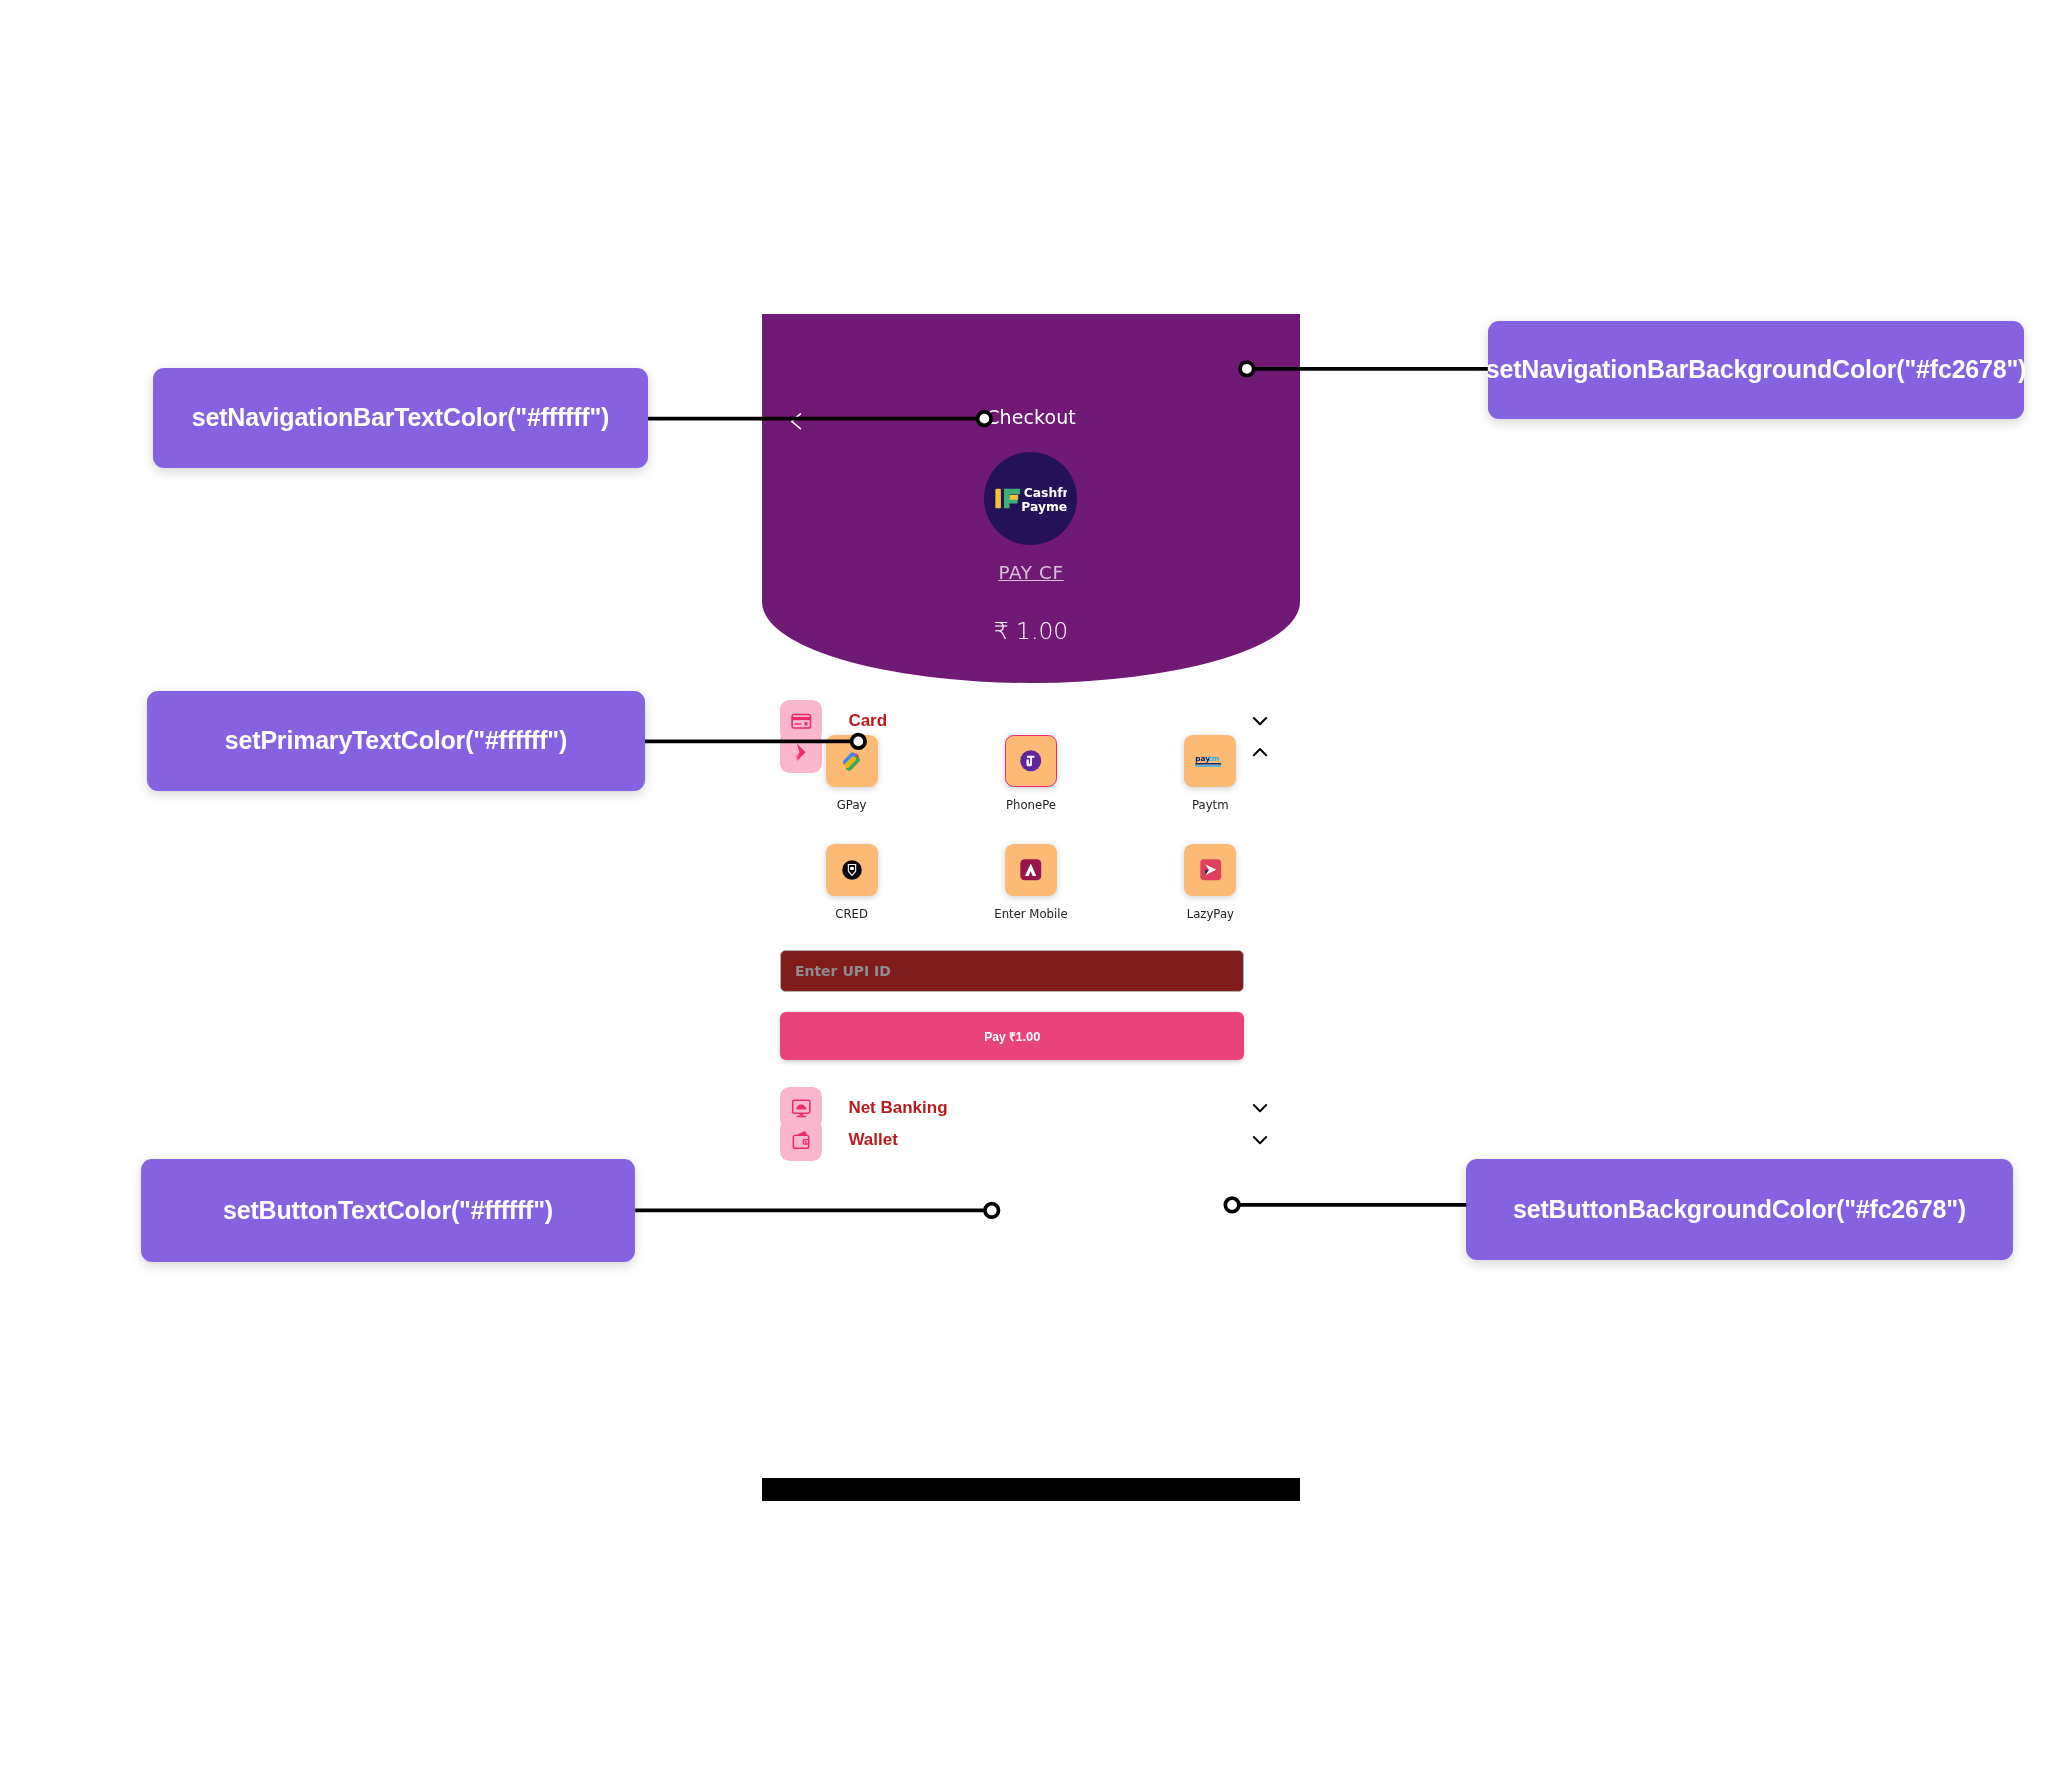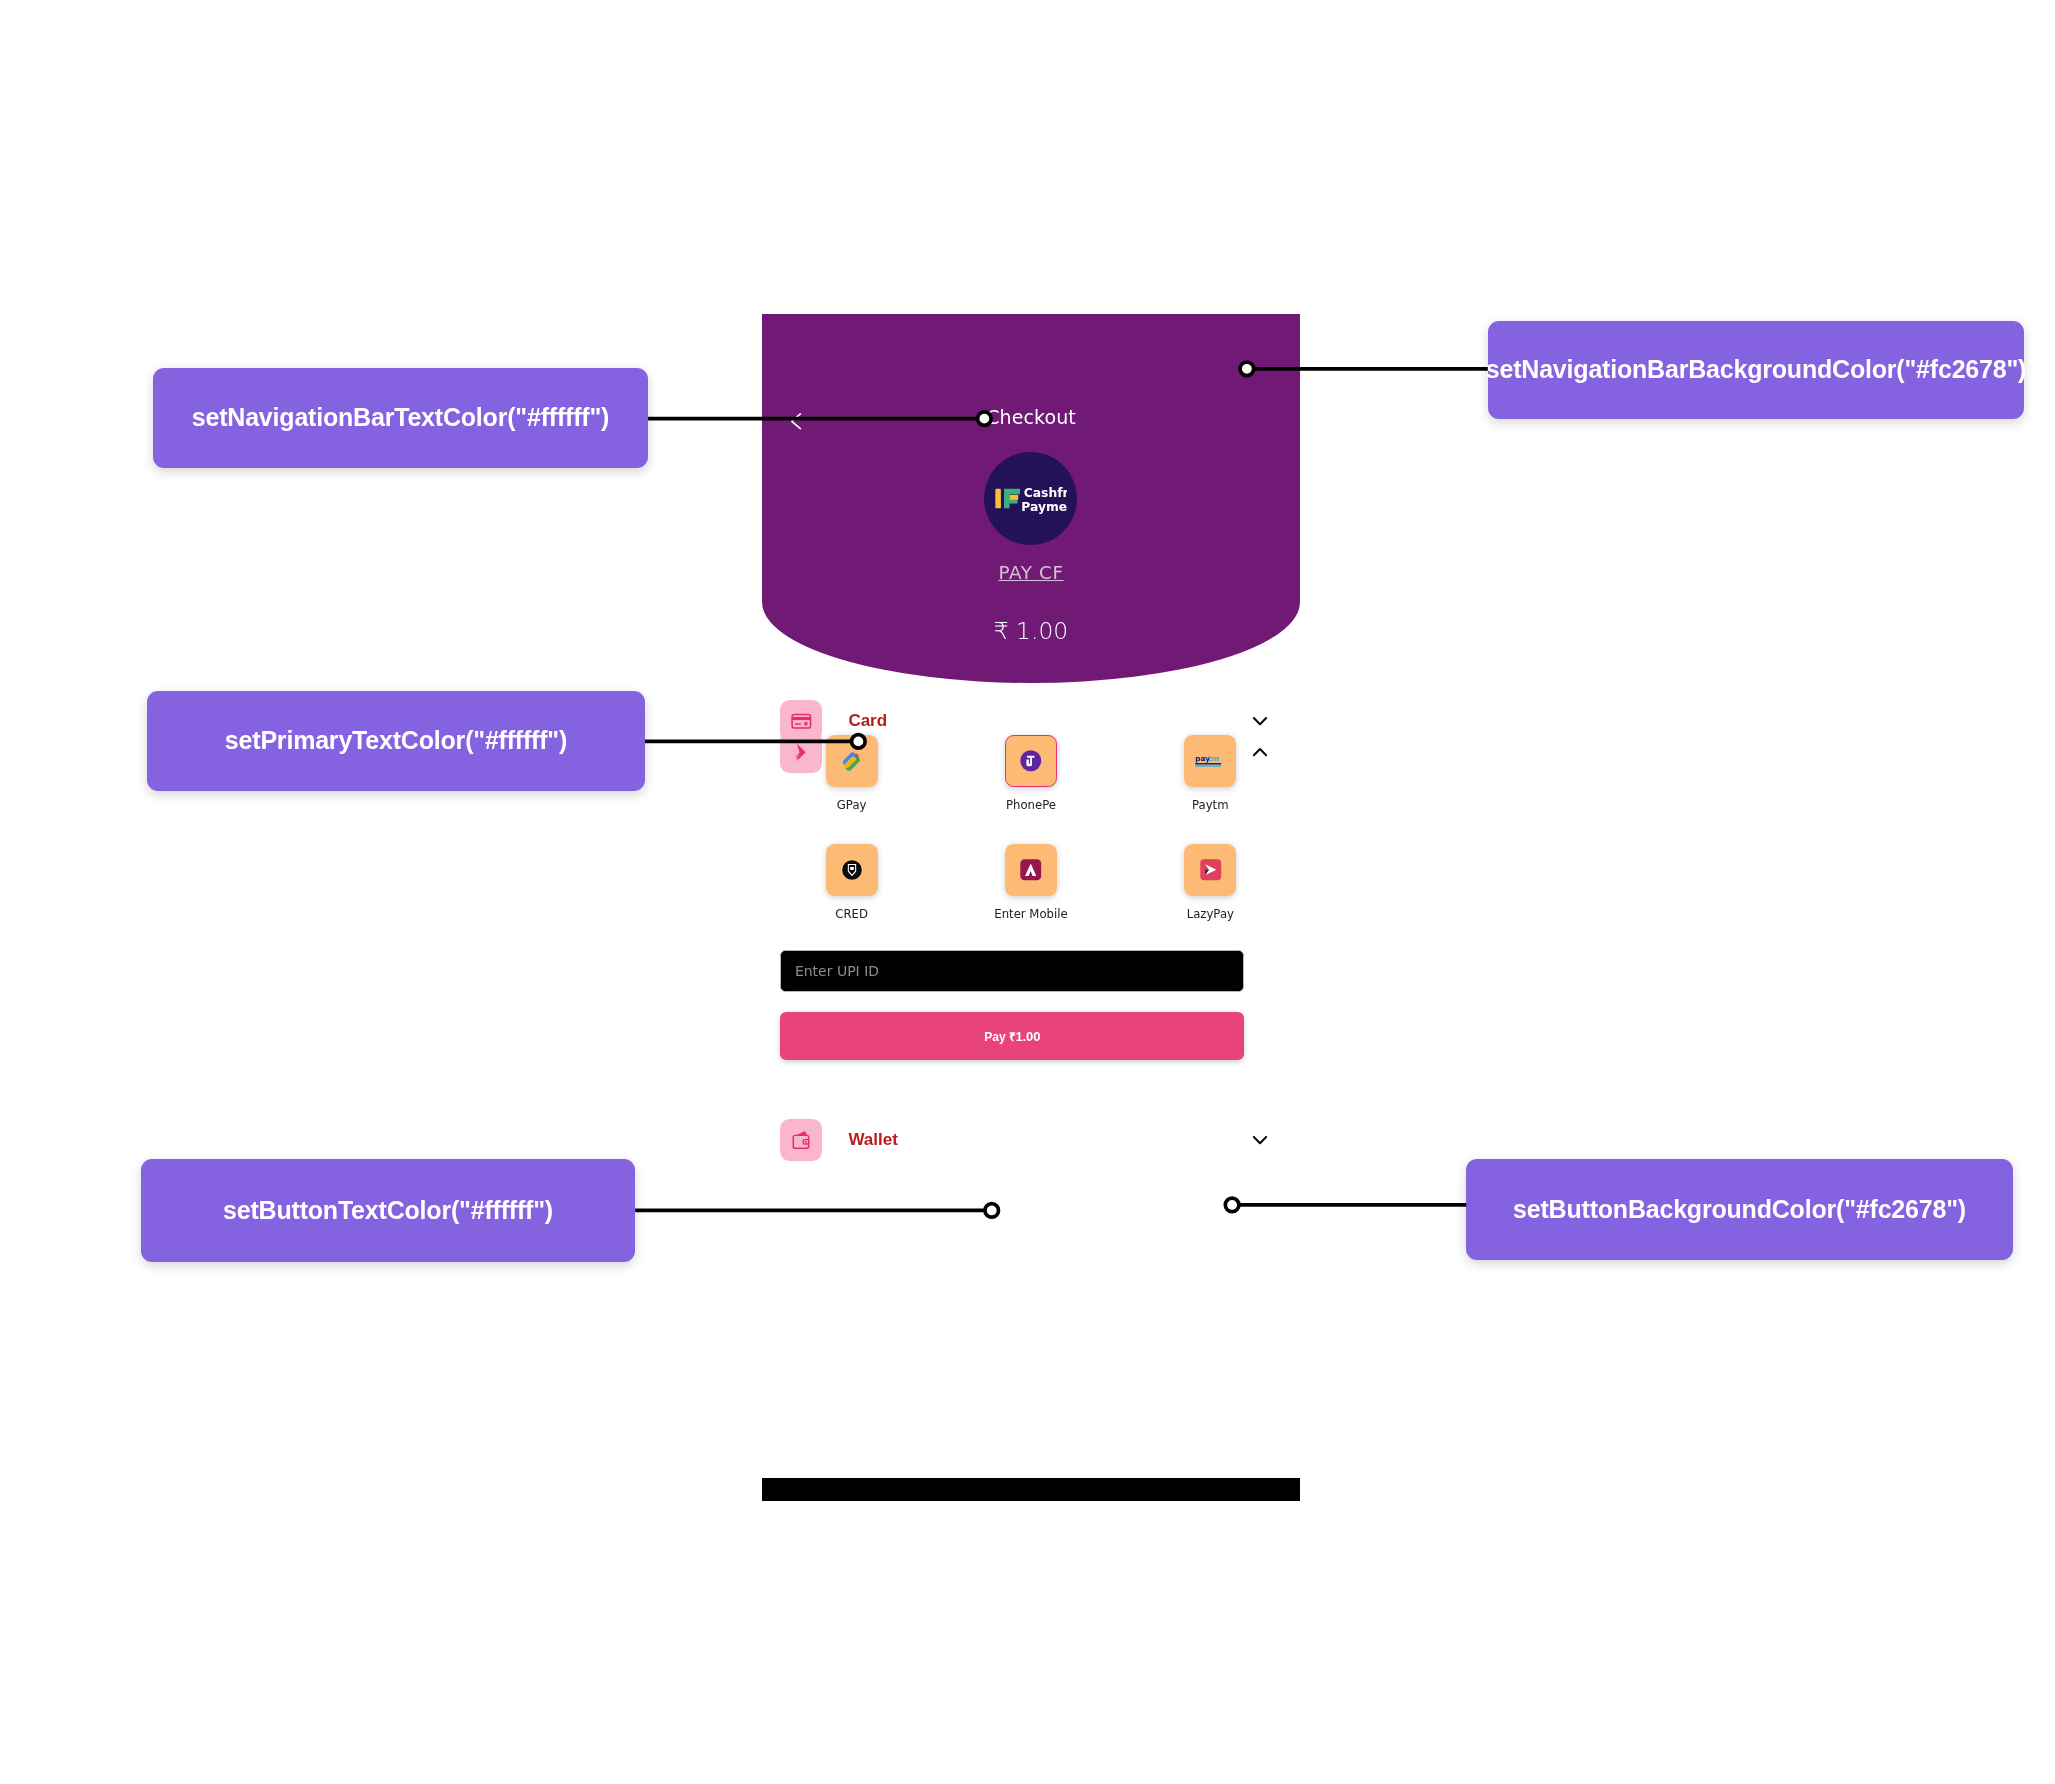--- a/index.html
+++ b/index.html
@@ -90,22 +90,22 @@
   }
   .upi-tile.sel{border-color:#ec2a6e;}
   .upi-name{
     margin-top:11px;font-size:11.7px;color:#222;
     font-family:"DejaVu Sans",sans-serif;text-align:center;white-space:nowrap;
   }
 
   .upi-input{
     position:absolute;left:18.4px;top:636px;
     width:464px;height:42px;box-sizing:border-box;
-    border:0.9px solid #b4b4b4;border-radius:5.5px;background:#000000;
-    display:flex;align-items:center;padding-left:13.5px;
+    border:0.9px solid #b4b4b4;border-radius:5.5px;background:#7f1d1d;
+    display:flex;align-items:center;padding-left:13.5px;font-weight:bold;
   }
   .upi-input span{color:#8d8d8d;font-size:14px;font-family:"DejaVu Sans",sans-serif;}
 
   .pay-btn{
     position:absolute;left:18.4px;top:698px;
     width:464px;height:48px;border-radius:6.1px;
     background:#e8437b;
     box-shadow:0 1.8px 5.5px rgba(0,0,0,.20);
     display:flex;align-items:center;justify-content:center;
   }
@@ -268,20 +268,36 @@
 
     <div class="upi-input">
       <span>Enter UPI ID</span>
     </div>
 
     <div class="pay-btn">
       <span class="lbl">Pay ₹1</span>
         <span class="lbl dec">.00</span>
     </div>
 
+    <div class="pm-row" style="top:762px">
+      <div class="pm-icon">
+        <svg width="24.6" height="24.6" viewBox="0 0 40 40">
+          <rect x="6" y="7" width="28" height="21" rx="2.5" fill="none" stroke="#ec2a6e" stroke-width="2.4"></rect>
+          <path d="M12 22 a8 8 0 0 1 16 0 z" fill="#ec2a6e"></path>
+          <rect x="17" y="28" width="6" height="4" fill="#ec2a6e"></rect>
+          <rect x="12" y="32" width="16" height="2.6" rx="1.3" fill="#ec2a6e"></rect>
+        </svg>
+      </div>
+      <div class="pm-label">Net Banking</div>
+      <div class="pm-chev">
+        <svg width="16" height="12.3" viewBox="0 0 26 20">
+          <polyline points="3,5 13,15 23,5" fill="none" stroke="#0a0a0a" stroke-width="3.4" stroke-linecap="round" stroke-linejoin="round"></polyline>
+        </svg>
+      </div>
+    </div>
 
     <div class="pm-row" style="top:794px">
       <div class="pm-icon">
         <svg width="24.6" height="24.6" viewBox="0 0 40 40">
           <rect x="7" y="12" width="25" height="21" rx="3" fill="none" stroke="#ec2a6e" stroke-width="2.4"></rect>
           <path d="M9 13 L26 5 L30 12 z" fill="#ec2a6e"></path>
           <rect x="23" y="19" width="9" height="7" rx="2" fill="none" stroke="#ec2a6e" stroke-width="2.2"></rect>
           <circle cx="27" cy="22.5" r="1.7" fill="#ec2a6e"></circle>
         </svg>
       </div>

